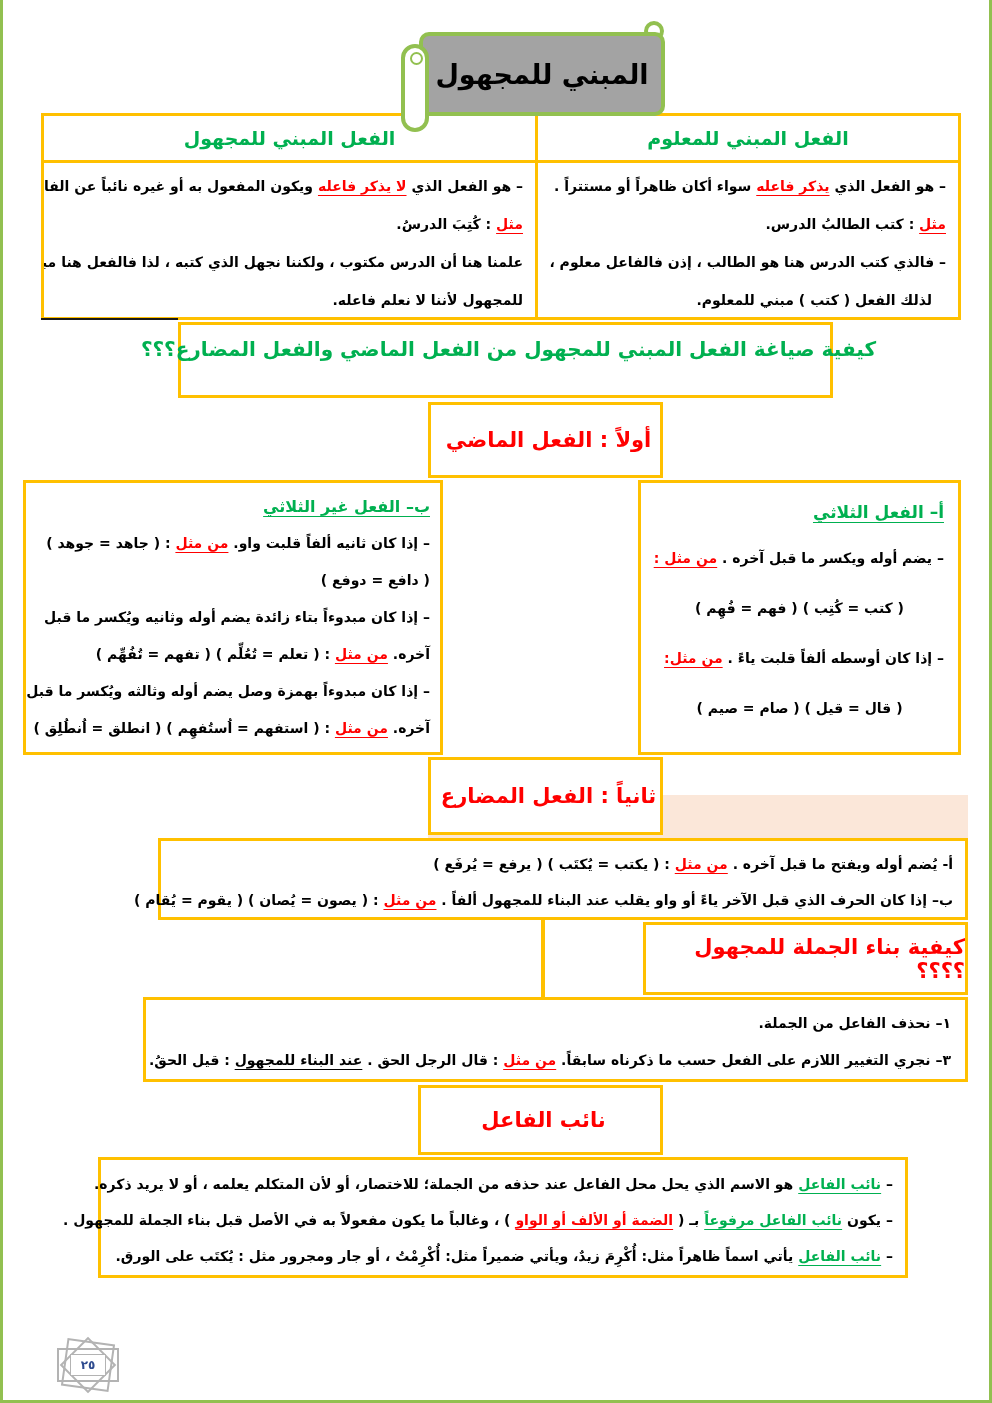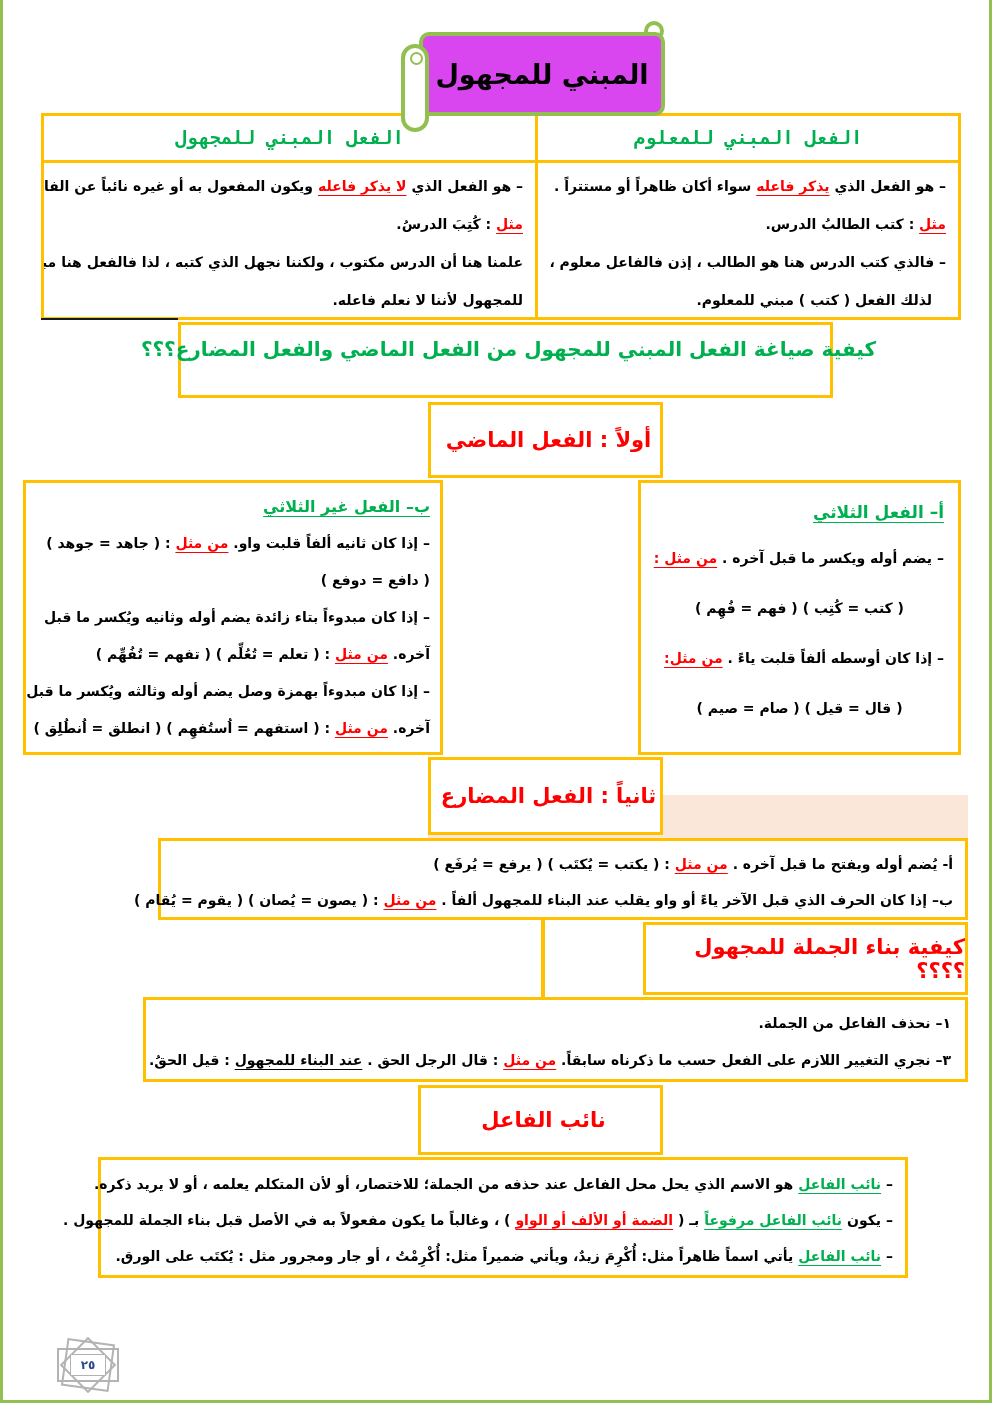--- a/index.html
+++ b/index.html
@@ -17,42 +17,42 @@
     border-left:3px solid var(--g);border-right:3px solid var(--g);border-bottom:3px solid var(--g);
   }
   
   .banner-roll{position:absolute;left:398px;top:44px;width:28px;height:88px;
     border:4px solid var(--g);border-radius:14px;background:#fff;z-index:3;}
   .banner-roll::before{content:"";position:absolute;left:5px;top:4px;width:9px;height:9px;
     border:2px solid var(--g);border-radius:50%;}
   .banner-curl{position:absolute;left:641px;top:21px;width:20px;height:20px;
     border:4px solid var(--g);border-radius:50%;background:#fff;z-index:1;}
   .banner-main{position:absolute;left:416px;top:32px;width:246px;height:84px;
-    border:4px solid var(--g);border-radius:10px;background:#d946ef;z-index:2;
+    border:4px solid var(--g);border-radius:10px;background:#a3a3a3;z-index:2;
     display:flex;align-items:center;justify-content:center;}
   .banner-title{font-size:27px;color:#000;}
   
   .obox{position:absolute;border:3px solid var(--o);background:#fff;padding-left:6px;}
   .tline{line-height:38px;font-size:14px;white-space:nowrap;}
   .seg-ru{color:var(--r);text-decoration:underline;text-underline-offset:4px;}
   .seg-gu{color:var(--gt);text-decoration:underline;text-underline-offset:4px;}
   .seg-u{text-decoration:underline;text-underline-offset:4px;}
   .box-title{color:var(--gt);text-decoration:underline;text-underline-offset:4px;font-size:16px;line-height:38px;}
   .green-head{color:var(--gt);font-size:19px;}
   .red-head{color:var(--r);font-size:21px;}
   .centered{text-align:center;}
   .indent{padding-right:14px;}
   
   .cmp-table{position:absolute;left:38px;top:113px;width:920px;height:207px;border:3px solid var(--o);background:#fff;}
   .cmp-head{display:flex;height:47px;border-bottom:3px solid var(--o);}
   .cmp-body{display:flex;height:157px;}
   .cmp-cell{overflow:hidden;}
   .cmp-cell.right{width:423px;border-left:3px solid var(--o);}
   .cmp-cell.left{flex:1;}
-  .cmp-head .cmp-cell{display:flex;align-items:center;justify-content:center;border-left-width:3px;font-family:Liberation Mono, monospace;}
+  .cmp-head .cmp-cell{display:flex;align-items:center;justify-content:center;border-left-width:3px;}
   .cmp-body .cmp-cell{padding:4px 12px;}
   .black-rule{position:absolute;left:38px;top:318px;width:137px;height:2px;background:#1a1a1a;}
   
   .formation-box{left:175px;top:322px;width:655px;height:76px;display:flex;justify-content:center;padding-top:12px;}
   .formation-text{color:var(--gt);font-size:20px;white-space:nowrap;}
   .past-box{left:425px;top:402px;width:235px;height:76px;display:flex;align-items:center;justify-content:center;}
   .tri-box{left:635px;top:480px;width:323px;height:275px;padding:8px 14px;}
   .tri-box .tline{line-height:50px;font-size:14px;}
   .tri-box .box-title{line-height:42px;font-size:17px;}
   .nontri-box{left:20px;top:480px;width:420px;height:275px;padding:6px 10px;}

